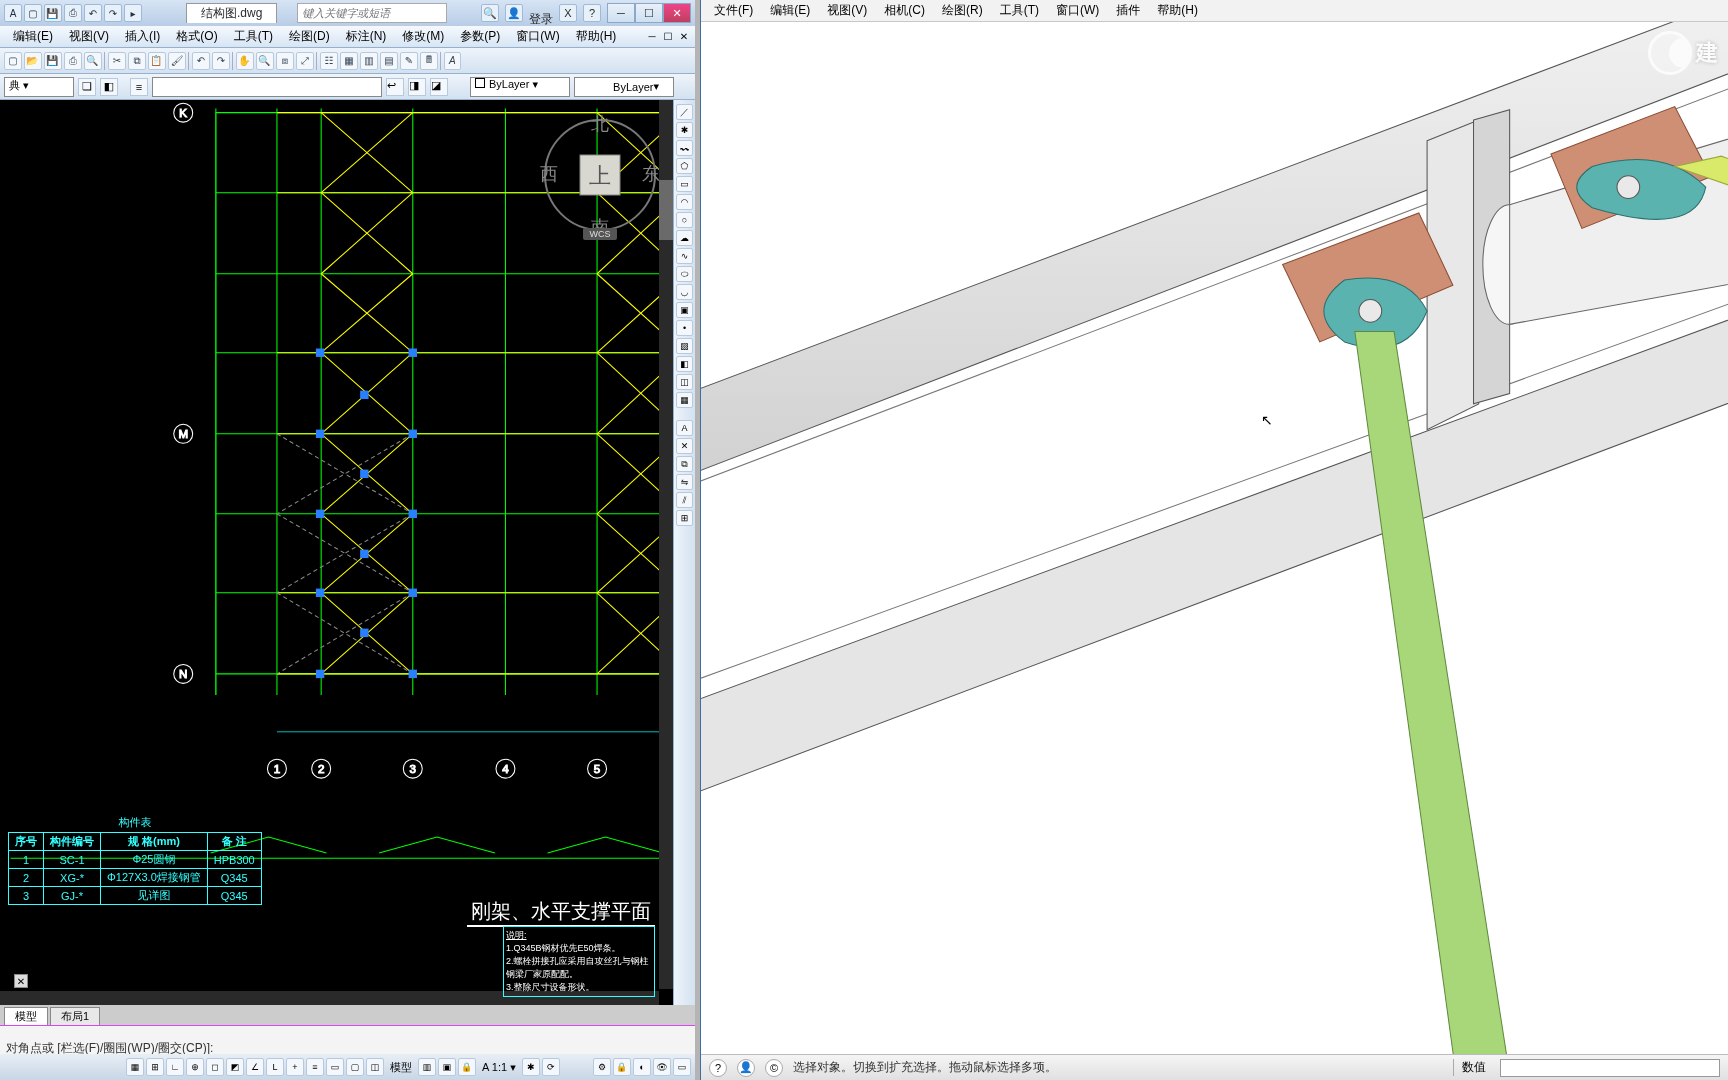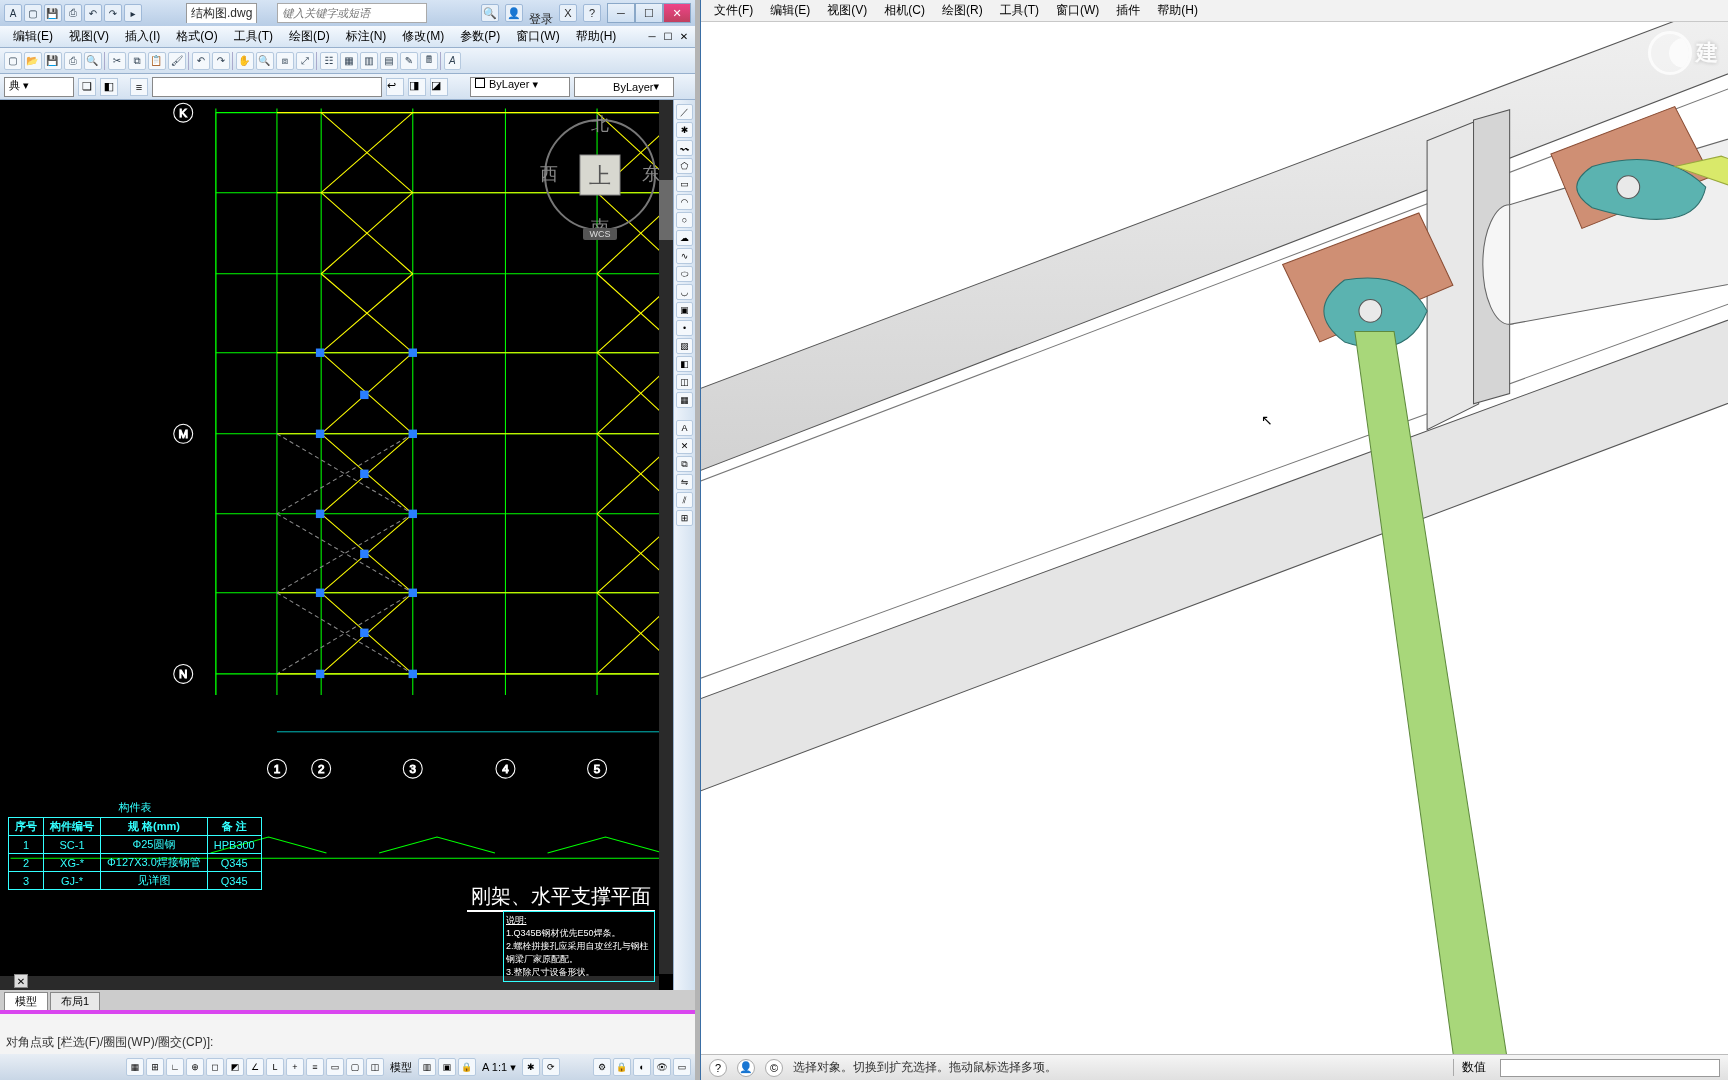--- a/index.html
+++ b/index.html
@@ -3,21 +3,21 @@
 <meta charset="utf-8">
 <style>
 * { margin: 0; padding: 0; box-sizing: border-box; font-family: "Microsoft YaHei", SimSun, Arial, sans-serif; }
 body { width: 1728px; height: 1080px; overflow: hidden; background: #b4b4b4; position: relative; }
 
 
 .cad { position: absolute; left: 0; top: 0; width: 695px; height: 1080px; background: #333; display: flex; flex-direction: column; }
 .cad-titlebar { height: 26px; background: linear-gradient(#d6e4f4,#b8cde6); display: flex; align-items: center; font-size: 12px; color: #2a2a2a; position: relative; }
 .cad-qat { display: flex; gap: 2px; padding: 0 4px; }
 .cad-qat .btn { width: 18px; height: 18px; background: #e8f0f9; border: 1px solid #9fb9d8; border-radius: 2px; display: flex; align-items: center; justify-content: center; font-size: 10px; color: #234; }
-.cad-titletab { height: 20px; background: #fff; border: 1px solid #999; border-bottom: none; padding: 1px 4px; font-size: 12px; margin-left: 40px; }
+.cad-titletab { height: 20px; background: #fff; border: 1px solid #999; border-bottom: none; padding: 1px 14px; font-size: 12px; margin-left: 40px; }
 .cad-search { margin-left: 20px; width: 150px; height: 20px; background: #fff; border: 1px solid #aaa; font-size: 11px; padding: 0 4px; color: #999; font-style: italic; }
 .cad-title-right { margin-left: auto; display: flex; align-items: center; gap: 6px; padding-right: 4px; }
 .cad-title-right .ico { width: 18px; height: 18px; display:flex;align-items:center;justify-content:center;font-size:11px;background:#e8f0f9;border:1px solid #9fb9d8;border-radius:2px;}
 .cad-winbtns { display: flex; }
 .cad-winbtns div { width: 28px; height: 20px; background: linear-gradient(#e8f0f9,#cfe0f2); border: 1px solid #8aa8c8; display: flex; align-items: center; justify-content: center; font-size: 11px; }
 .cad-winbtns .close { background: linear-gradient(#e48,#c04060); color:#fff; }
 
 .cad-menubar { height: 22px; background: linear-gradient(#f5f9fe,#d7e5f3); display: flex; align-items: center; font-size: 12px; padding-left: 6px; gap: 2px; border-bottom:1px solid #97b0cd;}
 .cad-menubar span { padding: 2px 7px; cursor: default; }
 .cad-menubar .mdi { margin-left:auto; display:flex; gap:2px; padding-right:4px;}
@@ -37,21 +37,21 @@
 .compass { position:absolute; right:30px; top:10px; width:130px; height:130px; }
 .cad-vtoolbar{position:absolute;right:0;top:0;width:22px;bottom:0;background:linear-gradient(90deg,#eef4fb,#d3e1f0);border-left:1px solid #97b0cd;display:flex;flex-direction:column;gap:2px;padding:4px 2px;}
 .cad-vtoolbar .tb{height:16px;background:#f4f8fc;border:1px solid #b5c9df;border-radius:2px;font-size:9px;display:flex;align-items:center;justify-content:center;}
 .cad-scroll-v{position:absolute;right:22px;top:0;bottom:16px;width:14px;background:#2a2a2a;display:flex;flex-direction:column;}
 .cad-scroll-v .thumb{background:#6a6a6a;height:60px;margin-top:80px;}
 .cad-scroll-h{position:absolute;left:0;right:36px;bottom:0;height:14px;background:#2a2a2a;}
 
 .cad-tabs{height:20px;background:#ccc;display:flex;align-items:flex-end;font-size:11px;padding-left:4px;}
 .cad-tabs .tab{background:#e8e8e8;border:1px solid #888;border-bottom:none;padding:1px 10px;margin-right:2px;}
 .cad-tabs .tab.active{background:#fff;}
-.cad-cmdline{height:22px;background:#f4f4f4;border-top:4px solid #d946ef;font-size:12px;padding:20px 6px;color:#333;}
+.cad-cmdline{height:22px;background:#f4f4f4;border-top:1px solid #d946ef;font-size:12px;padding:14px 6px;color:#333;}
 .cad-cmdhandle{position:absolute;bottom:92px;left:14px;width:14px;height:14px;background:#ddd;border:1px solid #888;font-size:10px;display:flex;align-items:center;justify-content:center;}
 .cad-statusbar{height:26px;background:linear-gradient(#e8eef5,#c8d6e6);display:flex;align-items:center;font-size:11px;gap:2px;padding:0 4px;}
 .cad-statusbar .sb{width:18px;height:18px;background:#f4f8fc;border:1px solid #b5c9df;border-radius:2px;display:flex;align-items:center;justify-content:center;font-size:9px;}
 .cad-statusbar .sbt{padding:0 4px;}
 
 .comp-table{position:absolute;left:8px;bottom:100px;border-collapse:collapse;font-size:11px;color:#3ff;margin-top:40px;}
 .comp-table th,.comp-table td{border:1px solid #3ff;padding:1px 6px;text-align:center;}
 .title-line{position:absolute;right:40px;bottom:78px;color:#fff;font-size:20px;border-bottom:2px solid #fff;padding:0 4px;}
 .notes{position:absolute;right:40px;bottom:8px;width:152px;color:#fff;font-size:9px;line-height:13px;border:1px solid #3ff;padding:2px;}
 

